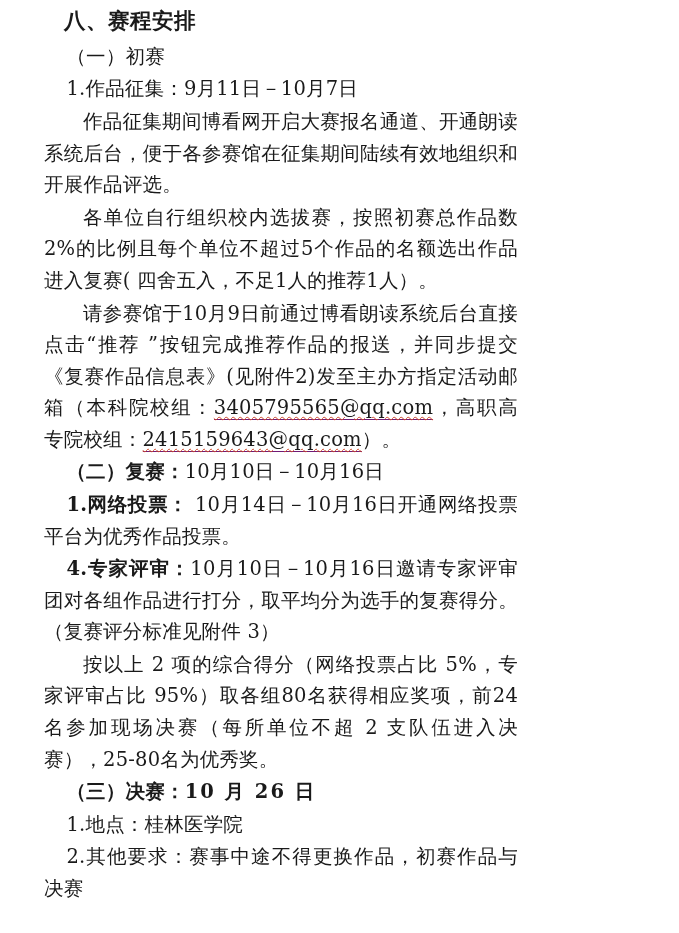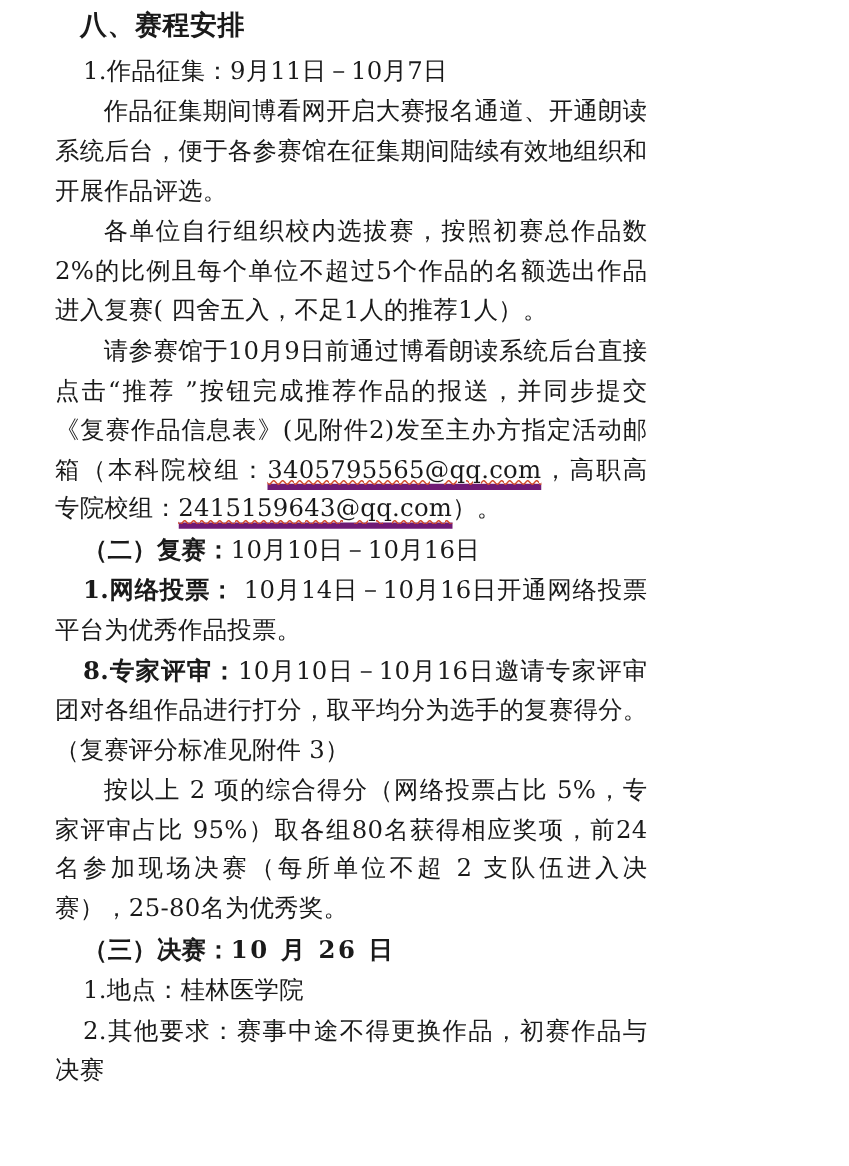--- a/index.html
+++ b/index.html
@@ -42,41 +42,44 @@
   }
   p.indent1 {
     text-indent: 1.15em;
   }
   .b {
     font-weight: bold;
   }
   .link {
     color: #1a1a1a;
     text-decoration: none;
-    border-bottom: 5px solid #701a75;
+    border-bottom: 1px solid #701a75;
     padding-bottom: 0px;
   }
   .wavy {
     text-decoration: underline;
     text-decoration-style: wavy;
     text-decoration-color: #d04a2a;
     text-decoration-thickness: 1px;
     text-underline-offset: 2px;
   }
   .sp {
     letter-spacing: 2px;
   }
 </style>
 </head>
 <body>
 
 <div class="page">
 
   <h1 class="doc-heading" id="heading-el">八、赛程安排</h1>
 
+  <p class="para indent1">
+    <span>（一）初赛</span>
+  </p>
 
   <p class="para indent1">
     <span>1.作品征集：9月11日－10月7日</span>
   </p>
 
   <p class="para indent">
     <span>作品征集期间博看网开启大赛报名通道、开通朗读系统后台，便于各参赛馆在征集期间陆续有效地组织和开展作品评选。</span>
   </p>
 
 
@@ -90,21 +93,21 @@
 
   <p class="para indent1">
     <span class="b">（二）复赛：</span><span>10月10日－10月16日</span>
   </p>
 
   <p class="para indent1">
     <span class="b">1.网络投票：</span><span> 10月14日－10月16日开通网络投票平台为优秀作品投票。</span>
   </p>
 
   <p class="para indent1">
-    <span class="b">8.专家评审：</span><span>10月10日－10月16日邀请专家评审团对各组作品进行打分，取平均分为选手的复赛得分。（复赛评分标准见附件 3）</span>
+    <span class="b">4.专家评审：</span><span>10月10日－10月16日邀请专家评审团对各组作品进行打分，取平均分为选手的复赛得分。（复赛评分标准见附件 3）</span>
   </p>
 
   <p class="para indent">
     <span>按以上 2 项的综合得分（网络投票占比 5%，专家评审占比 95%）取各组80名获得相应奖项，前24名参加现场决赛（每所单位不超 2 支队伍进入决赛），25-80名为优秀奖。</span>
   </p>
 
   <p class="para indent1">
     <span class="b">（三）决赛：</span><span class="b sp">10 月 26 日</span>
   </p>
 

